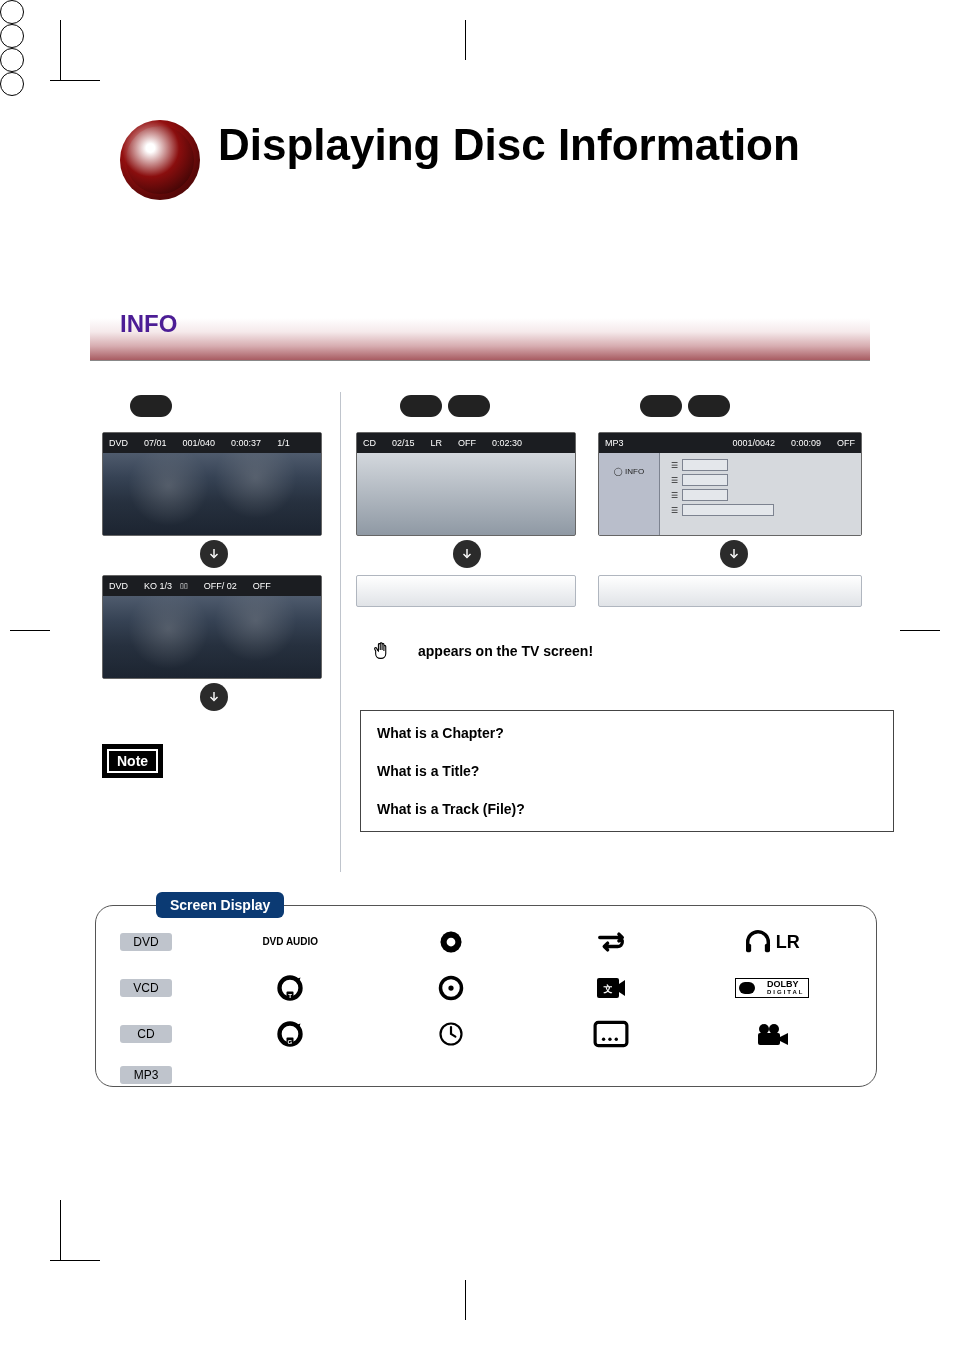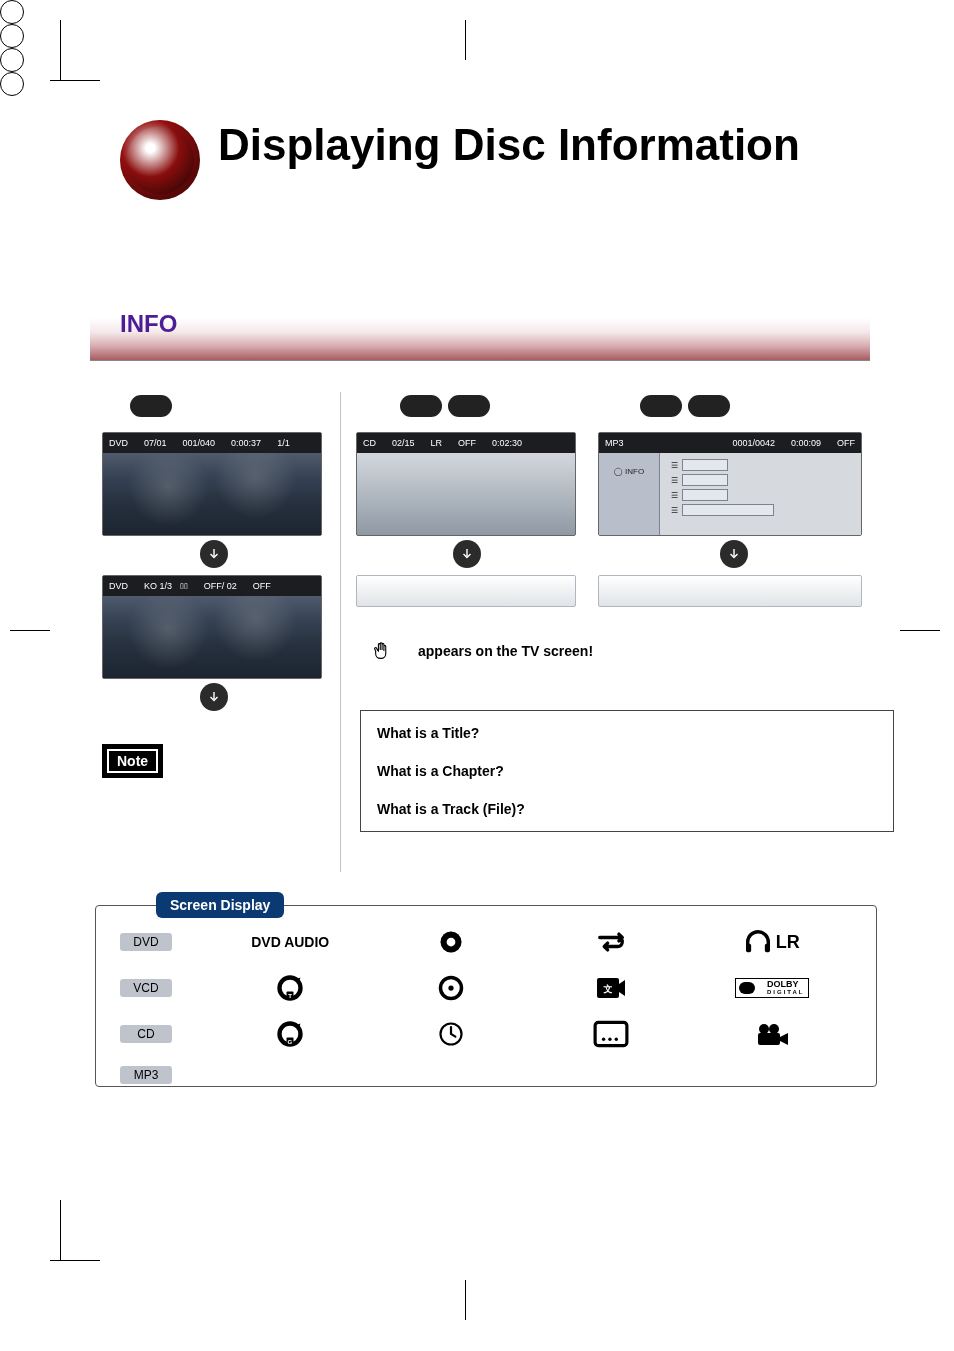--- a/index.html
+++ b/index.html
@@ -184,21 +184,21 @@
     top: 392px; left: 340px;
     width: 1px; height: 480px;
     background: #bfc4cc;
   }
 
   .legend-frame {
     position: absolute;
     top: 905px; left: 95px;
     width: 780px; height: 180px;
     border: 1px solid #555;
-    border-radius: 4px;
+    border-radius: 18px;
   }
   .legend-title {
     position: absolute;
     top: -14px; left: 60px;
     background: #0b3a73;
     color: #fff;
     padding: 5px 14px;
     border-radius: 6px;
     font-size: 14px; font-weight: 700;
   }
@@ -216,21 +216,21 @@
     text-align: center;
     width: 52px;
     padding: 2px 0;
     border-radius: 3px;
   }
   .cell { display:flex; align-items:center; justify-content:center; }
   .glyph { width: 36px; height: 28px; }
   .glyph svg { width: 100%; height: 100%; fill: #000; }
   .glyph-lr { display:flex; align-items:center; gap:4px; font-weight:700; font-size:18px; }
   .dvd-audio {
-    font-size: 14px;
+    font-size: 10px;
     line-height: 10px;
     font-weight: 700;
     text-align: center;
   }
   .dolby-mark {
     display:flex; align-items:center; gap:12px;
     border:1px solid #000; padding:1px 3px;
     font-size:9px; font-weight:700;
   }
   .dolby-d {
@@ -460,22 +460,22 @@
     <svg viewBox="0 0 24 24">
         <path d="M7 12V5a1 1 0 012 0v6V4a1 1 0 012 0v7V5a1 1 0 012 0v7V7a1 1 0 012 0v8a5 5 0 01-5 5h-1a5 5 0 01-5-5v-3l-1-2a1 1 0 012-1l1 2z"></path>
       </svg>
   </span>
   <span>appears on the TV screen!</span>
 </div>
 
 <div class="note-tag">Note</div>
 
 <div class="faq-box">
+  <div>What is a Chapter?</div>
   <div>What is a Title?</div>
-  <div>What is a Chapter?</div>
   <div>What is a Track (File)?</div>
 </div>
 
 <div class="legend-frame">
   <div class="legend-title">Screen Display</div>
   <div class="legend-table">
 
     <div>
         <div class="disc-pill">DVD</div>
       </div>

